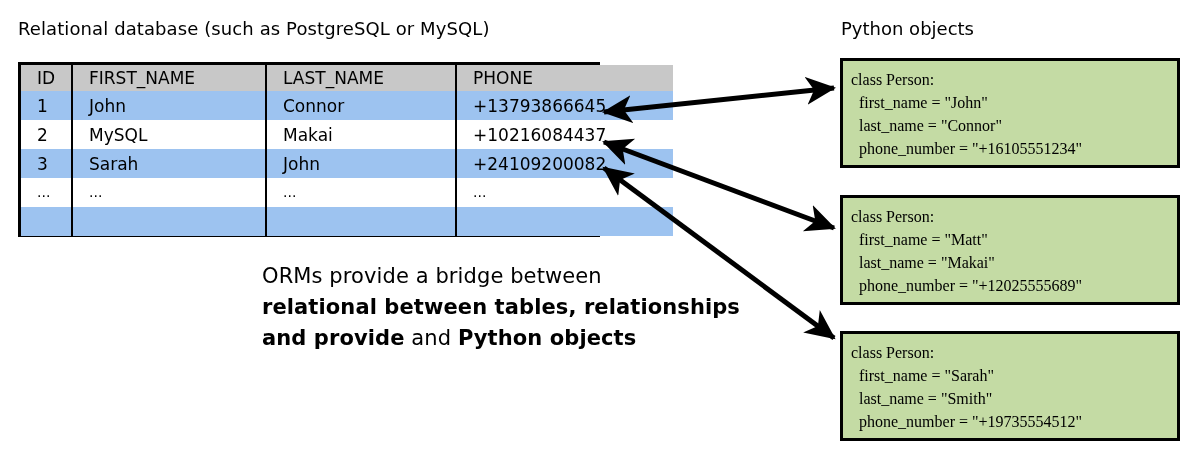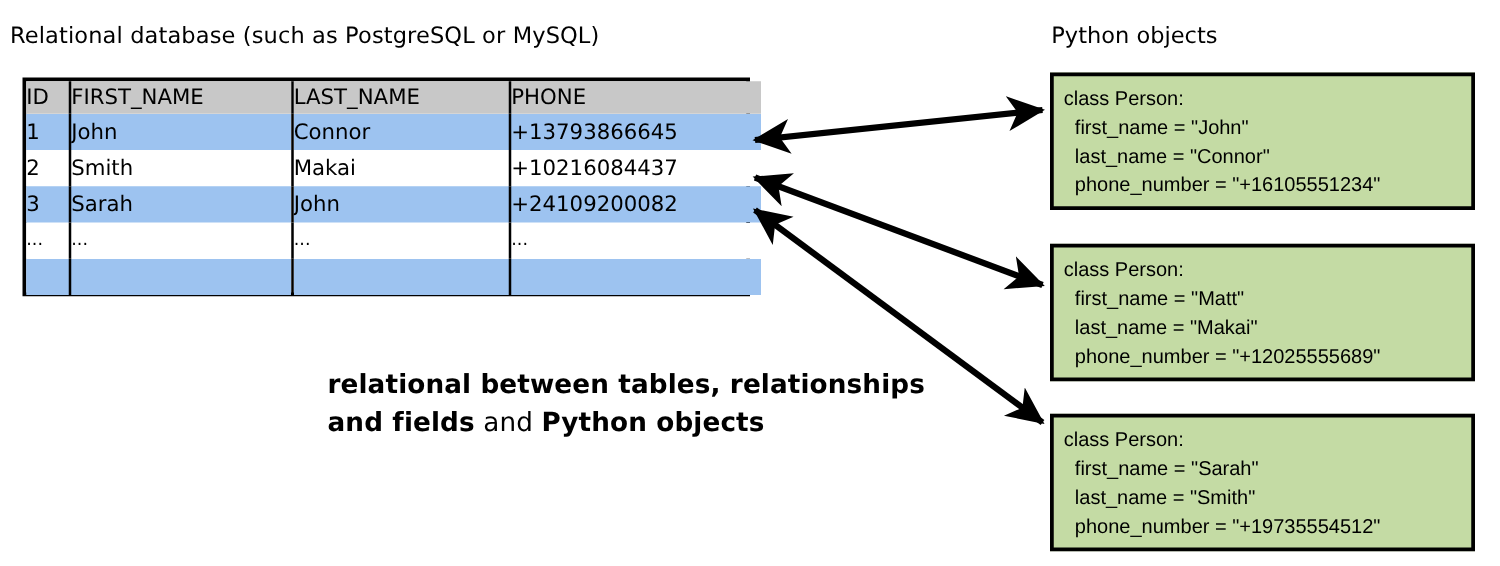--- a/index.html
+++ b/index.html
@@ -22,21 +22,21 @@
   
   .label {
     position: absolute;
     color: #000000;
     white-space: nowrap;
     font-family: "DejaVu Sans", sans-serif;
   }
 
   
   #db-heading {
-    left: 8px;
+    left: 18px;
     top: 18px;
     font-size: 18px;
     letter-spacing: 0.1px;
   }
   #py-heading {
     left: 841px;
     top: 18px;
     font-size: 18px;
   }
 
@@ -52,21 +52,21 @@
     background: #ffffff;
   }
   #db-table table {
     border-collapse: collapse;
     width: 100%;
     height: 100%;
     table-layout: fixed;
   }
   #db-table th, #db-table td {
     border-right: 2px solid #000000;
-    padding: 0 0 0 0;
+    padding: 0 0 0 16px;
     font-size: 17px;
     font-weight: normal;
     text-align: left;
     color: #000000;
     font-family: "DejaVu Sans", sans-serif;
     overflow: hidden;
     white-space: nowrap;
   }
   #db-table th:last-child, #db-table td:last-child {
     border-right: none;
@@ -120,21 +120,21 @@
     border: 3px solid #000000;
     background: #c4dba4;
     box-sizing: border-box;
     padding: 7px 0 7px 8px;
   }
   .py-box .code-line {
     font-size: 16px;
     line-height: 23px;
     color: #000000;
     white-space: pre;
-    font-family: Liberation Sans, sans-serif;
+    font-family: Liberation Serif, serif;
   }
   #py-box-1 { top: 58px;  height: 110px; }
   #py-box-2 { top: 195px; height: 110px; }
   #py-box-3 { top: 331px; height: 110px; }
 
   
   #arrow-layer {
     position: absolute;
     left: 0;
     top: 0;
@@ -162,21 +162,21 @@
       </thead>
       <tbody>
         <tr class="odd">
           <td class="col-id">1</td>
           <td class="col-first">John</td>
           <td class="col-last">Connor</td>
           <td class="col-phone">+13793866645</td>
         </tr>
         <tr class="even">
           <td class="col-id">2</td>
-          <td class="col-first">Smith</td>
+          <td class="col-first">MySQL</td>
           <td class="col-last">Makai</td>
           <td class="col-phone">+10216084437</td>
         </tr>
         <tr class="odd">
           <td class="col-id">3</td>
           <td class="col-first">Sarah</td>
           <td class="col-last">John</td>
           <td class="col-phone">+24109200082</td>
         </tr>
         <tr class="ellipsis">
@@ -191,23 +191,23 @@
           <td class="col-last"></td>
           <td class="col-phone"></td>
         </tr>
       </tbody>
     </table>
   </div>
 
   <div class="label" id="py-heading">Python objects</div>
 
   <div id="bridge-text">
-    <br>
+    <span>ORMs provide a bridge between</span><br>
     <span class="b">relational between tables, relationships</span><br>
-    <span class="b">and fields</span>
+    <span class="b">and provide</span>
     <span>and</span>
     <span class="b">Python objects</span>
   </div>
 
   <div class="py-box" id="py-box-1">
     <div class="code-line">class Person:</div>
     <div class="code-line">  first_name = "John"</div>
     <div class="code-line">  last_name = "Connor"</div>
     <div class="code-line">  phone_number = "+16105551234"</div>
   </div>

